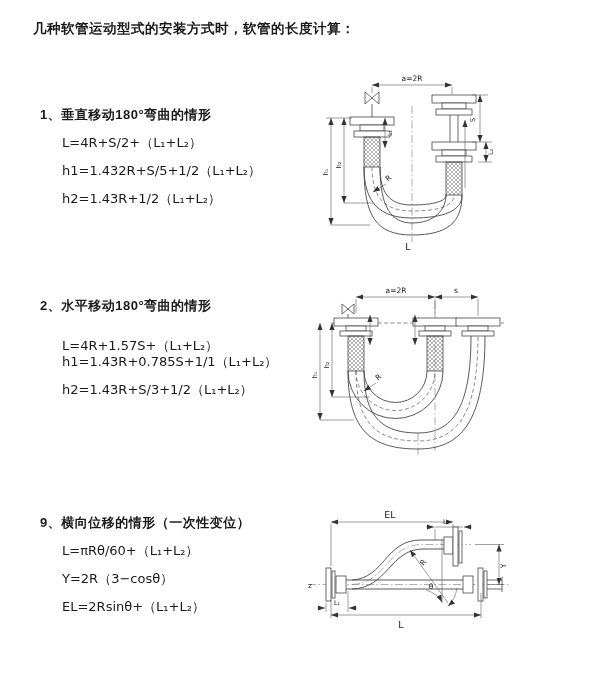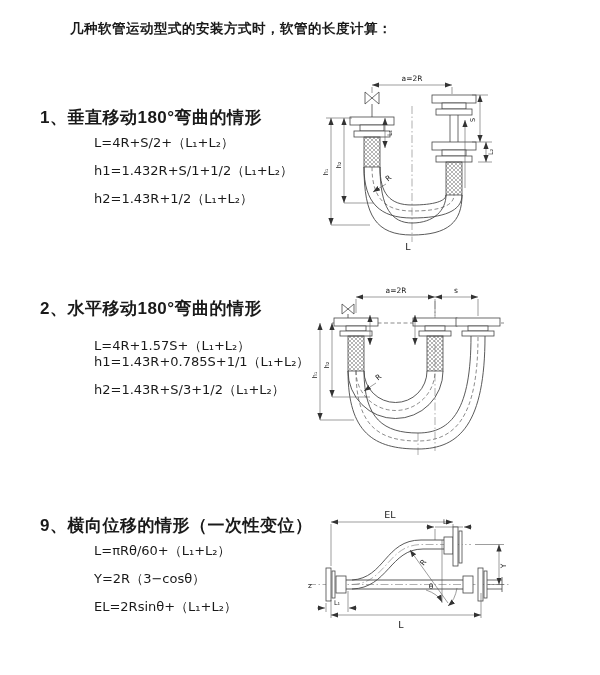--- a/index.html
+++ b/index.html
@@ -1,21 +1,21 @@
 <!DOCTYPE html>
 <html><head>
 <meta charset="utf-8">
 <style>
   html,body{margin:0;padding:0;}
   body{width:600px;height:675px;background:#ffffff;position:relative;overflow:hidden;
        font-family:"Liberation Sans","DejaVu Sans",sans-serif;color:#1a1a1a;}
-  .title{position:absolute;left:33px;top:20px;font-size:13.5px;font-weight:700;letter-spacing:.5px;margin-left:37px;}
-  .heading{position:absolute;left:40px;font-size:17px;font-weight:700;letter-spacing:.5px;}
+  .title{position:absolute;left:33px;top:20px;font-size:13.5px;font-weight:700;letter-spacing:.5px;}
+  .heading{position:absolute;left:40px;font-size:13px;font-weight:700;letter-spacing:.5px;}
   .formula{position:absolute;left:62px;font-size:13px;font-weight:400;
-           font-family:"DejaVu Sans","Liberation Sans",sans-serif;margin-left:32px;}
+           font-family:"DejaVu Sans","Liberation Sans",sans-serif;}
   .diag{position:absolute;}
   
   .ln{stroke:#474747;stroke-width:.8;fill:none;}
   .hose{stroke:#474747;stroke-width:.9;fill:none;}
   .thin{stroke:#5a5a5a;stroke-width:.6;fill:none;}
   .cl{stroke:#7a7a7a;stroke-width:.6;fill:none;stroke-dasharray:8 2.5 1.5 2.5;}
   .dash{stroke:#5a5a5a;stroke-width:.7;fill:none;stroke-dasharray:4 2.5;}
   .ah{fill:#333;stroke:none;}
   .fl{fill:#fff;stroke:#474747;stroke-width:.8;}
   .br{fill:url(#braid);stroke:#474747;stroke-width:.8;}
@@ -34,21 +34,21 @@
     <marker id="arr" markerWidth="9" markerHeight="7" refX="7" refY="2.6" orient="auto" markerUnits="userSpaceOnUse">
       <path d="M0,0 L7,2.6 L0,5.2 Z" fill="#333"></path>
     </marker>
   </defs>
 </svg>
 
 <div class="title">几种软管运动型式的安装方式时，软管的长度计算：</div>
 
 <div class="heading" style="top:106px">1、垂直移动180°弯曲的情形</div>
 <div class="formula" style="top:134px">L=4R+S/2+（L₁+L₂）</div>
-<div class="formula" style="top:162px">h1=1.432R+S/1+1/2（L₁+L₂）</div>
+<div class="formula" style="top:162px">h1=1.432R+S/5+1/2（L₁+L₂）</div>
 <div class="formula" style="top:190px">h2=1.43R+1/2（L₁+L₂）</div>
 
 <div class="heading" style="top:297px">2、水平移动180°弯曲的情形</div>
 <div class="formula" style="top:337px">L=4R+1.57S+（L₁+L₂）</div>
 <div class="formula" style="top:353px">h1=1.43R+0.785S+1/1（L₁+L₂）</div>
 <div class="formula" style="top:381px">h2=1.43R+S/3+1/2（L₁+L₂）</div>
 
 <div class="heading" style="top:514px">9、横向位移的情形（一次性变位）</div>
 <div class="formula" style="top:542px">L=πRθ/60+（L₁+L₂）</div>
 <div class="formula" style="top:570px">Y=2R（3−cosθ）</div>

